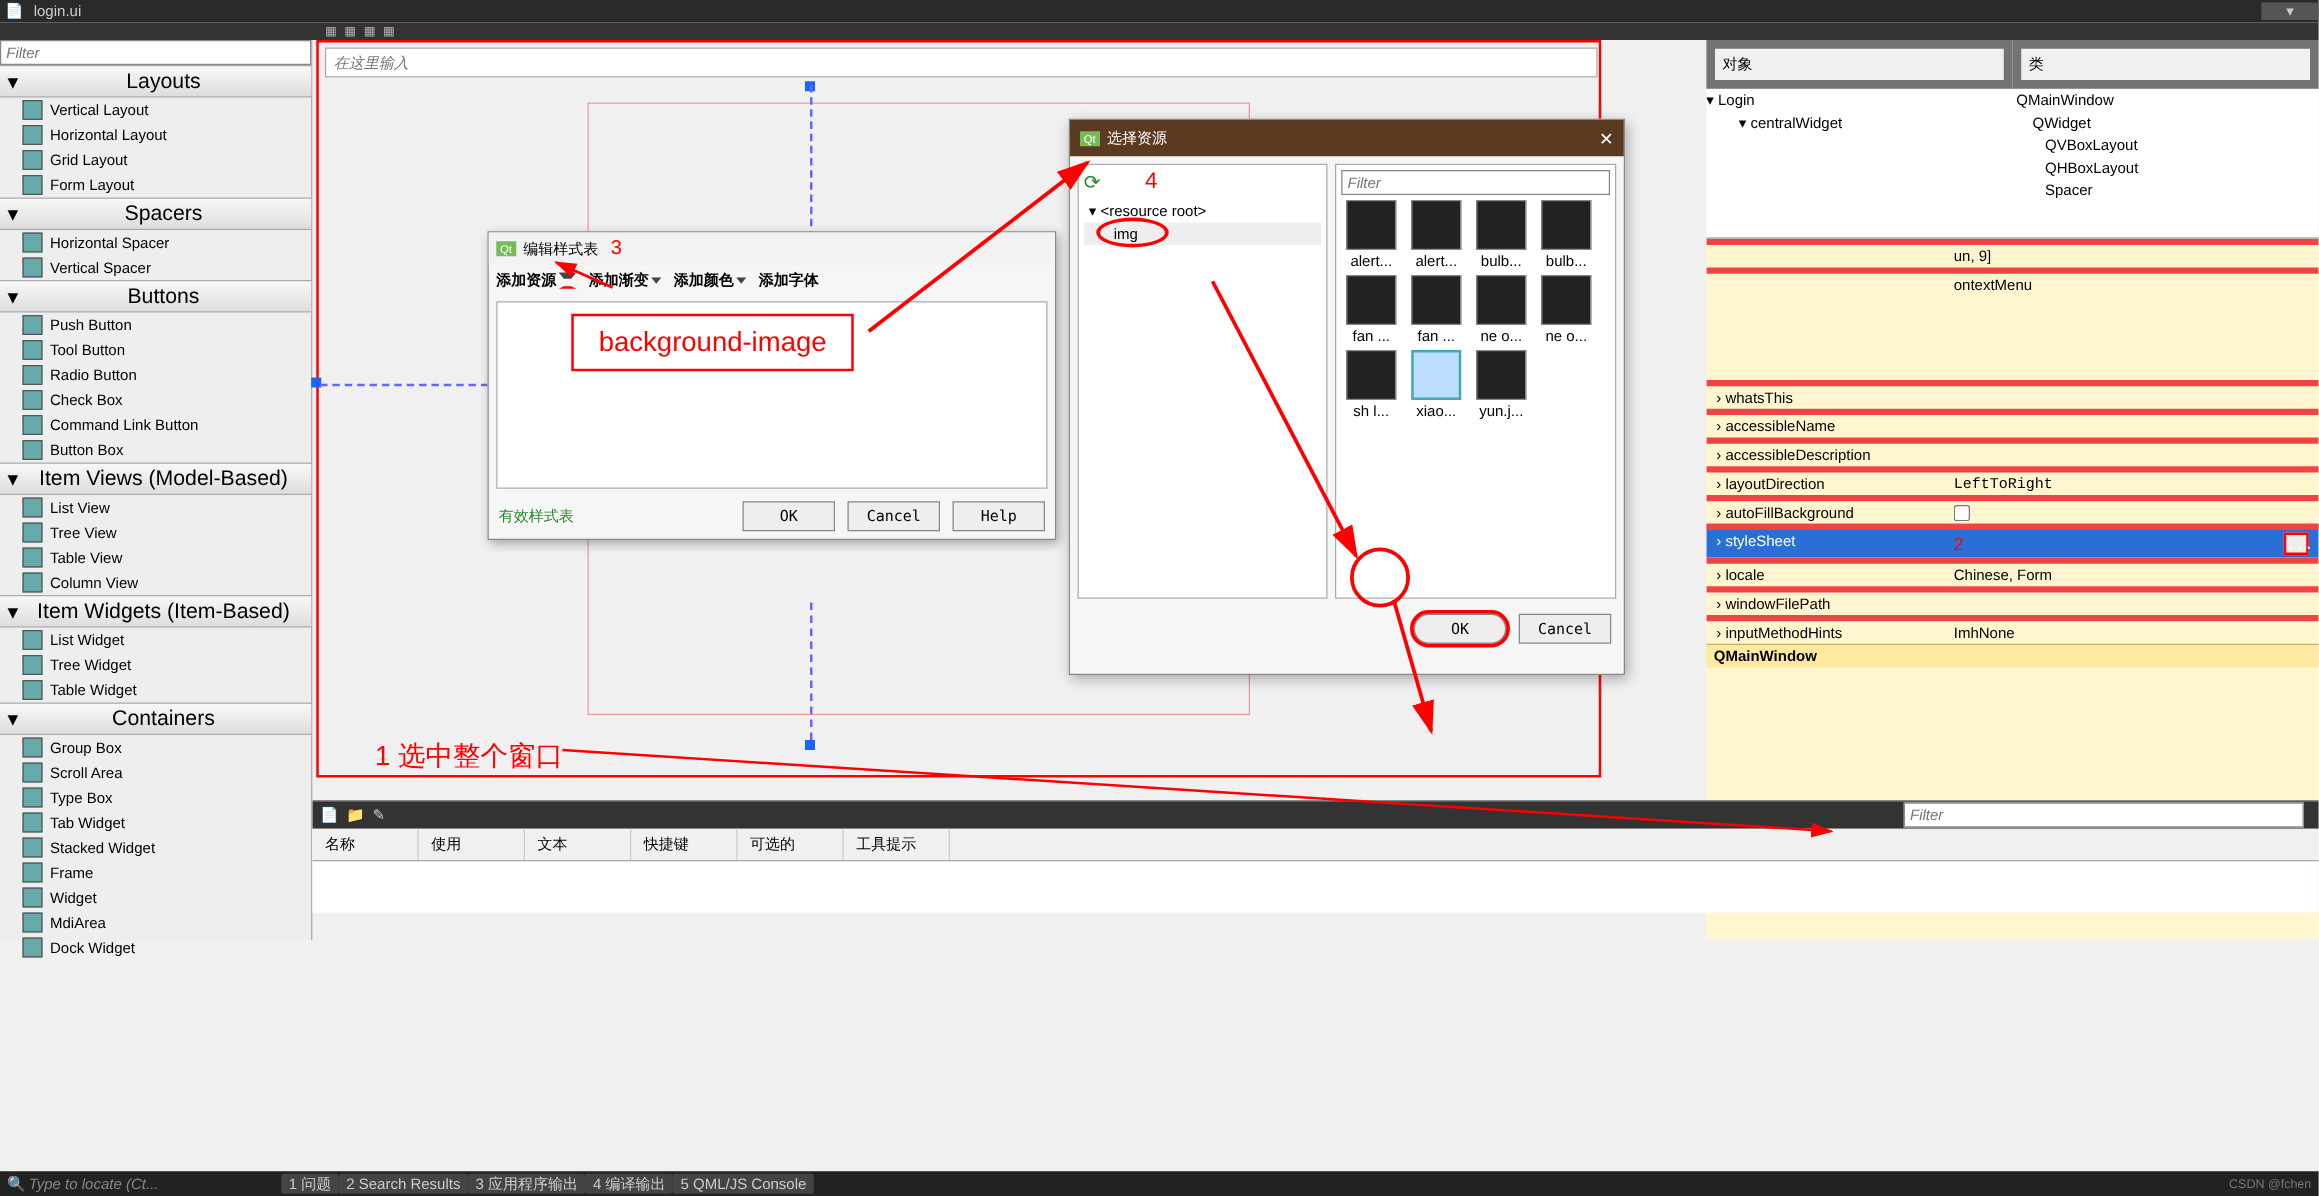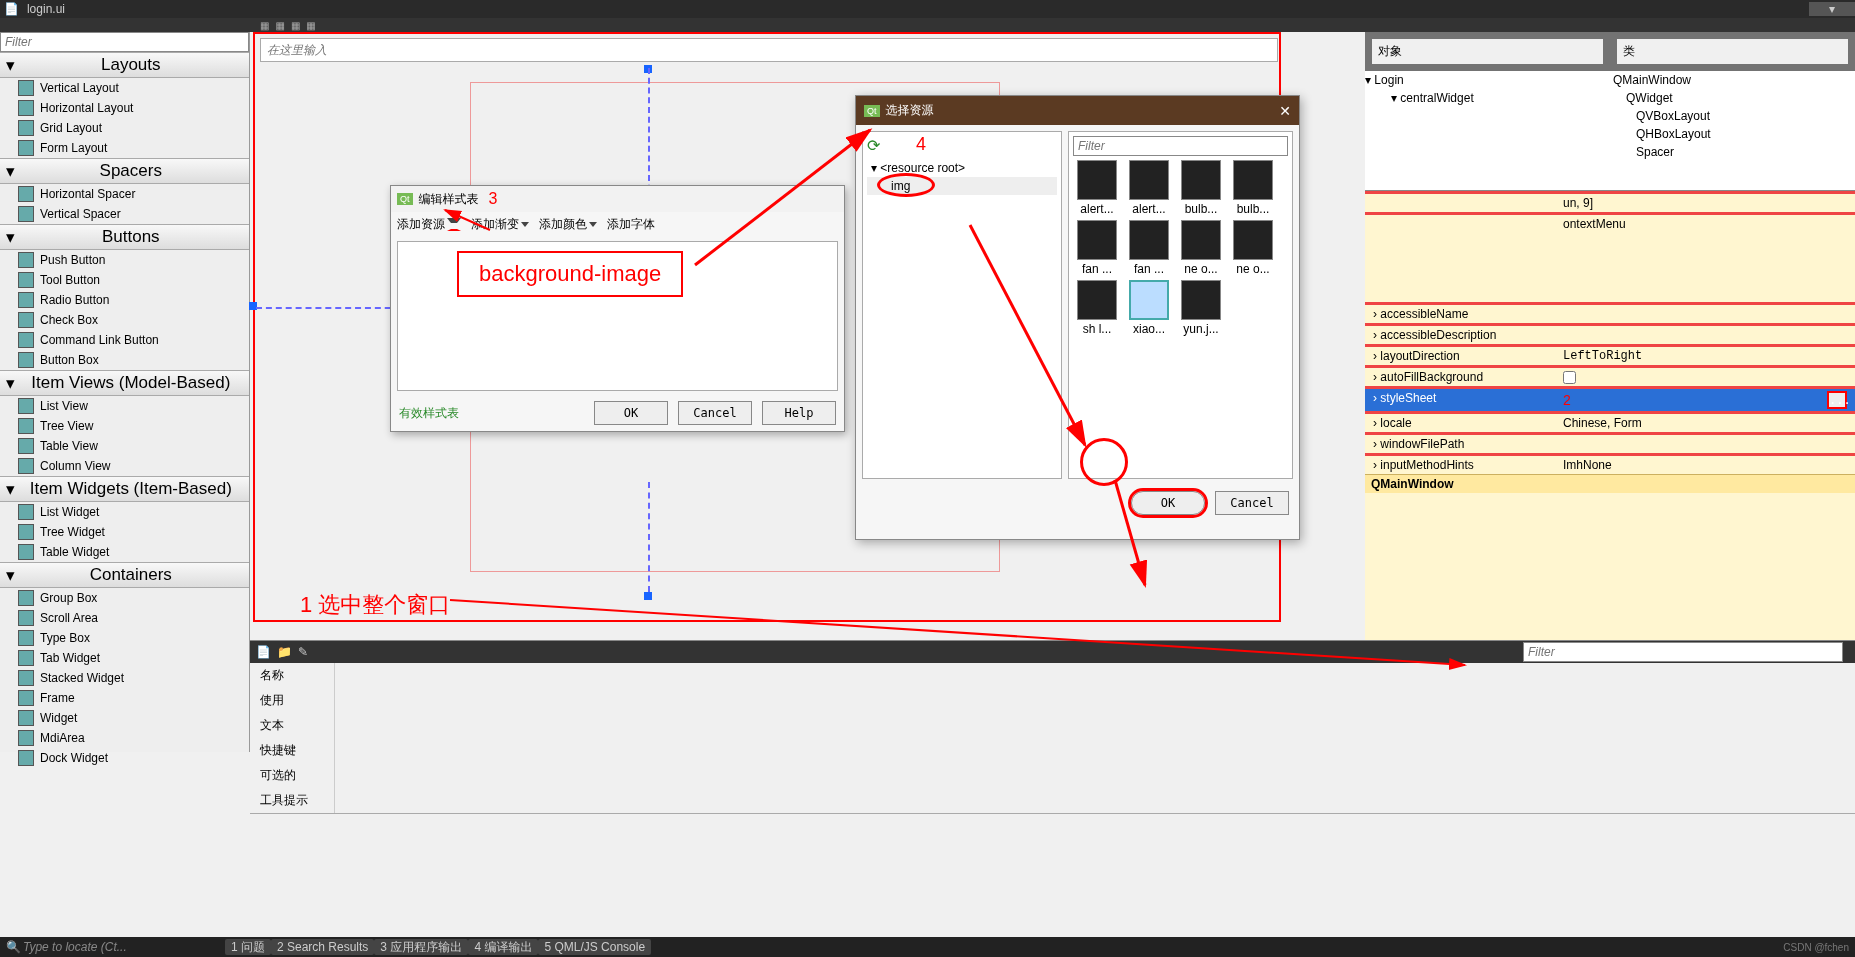--- a/index.html
+++ b/index.html
@@ -30,21 +30,21 @@
 .form-input { position: absolute; left: 10px; top: 6px; width: 1018px; height: 24px; border: 1px solid #aaa; background: #fff; color: #888; padding: 2px 6px; font-style: italic; }
 .inner-rect { position: absolute; left: 220px; top: 50px; width: 530px; height: 490px; border: 1px solid #e99; }
 .handle { position: absolute; width: 8px; height: 8px; background: #1864ff; }
 .dashline { position: absolute; border: none; }
 .dash-h { height: 0; border-top: 2px dashed #66f; }
 .dash-v { width: 0; border-left: 2px dashed #66f; }
 
 
 .ssdlg { position: absolute; left: 390px; top: 185px; width: 455px; background: #f6f6f6; border: 1px solid #888; box-shadow: 2px 3px 8px rgba(0,0,0,.3); z-index: 10; }
 .ssdlg .title { background: #f2f2f2; padding: 4px 6px; display: flex; align-items: center; gap: 6px; }
-.ssdlg .menubar { padding: 4px 6px; display: flex; gap: 10px; align-items: flex-start; }
+.ssdlg .menubar { padding: 4px 6px; display: flex; gap: 10px; align-items: flex-start; font-weight: bold; }
 .ssdlg .menubar .menu { display: flex; align-items: center; gap: 2px; cursor: pointer; }
 .ssdlg .menubar .arrow { width: 0; height: 0; border-left: 4px solid transparent; border-right: 4px solid transparent; border-top: 5px solid #444; }
 .ssdlg .editbox { margin: 4px 6px; height: 150px; background: #fff; border: 1px solid #aaa; }
 .ssdlg .status { color: #2a8a2a; padding: 6px 8px; display: flex; align-items: center; }
 .ssdlg .btns { margin-left: auto; display: flex; gap: 10px; }
 .ssdlg button { width: 74px; height: 24px; background: #eee; border: 1px solid #888; font-family: monospace; }
 .redbox { border: 2px solid #ff0000; }
 .redtext { color: #ff0000; font-size: 22px; position: absolute; }
 .redcircle { border: 3px solid #ff0000; border-radius: 50%; position: absolute; z-index: 30; }
 
@@ -67,32 +67,32 @@
 
 
 .rightpanel { width: 490px; background: #fff; display: flex; flex-direction: column; }
 .rp-head { display: flex; background: #f0f0f0; }
 .rp-head div { flex: 1; padding: 4px 6px; border: 7px solid #737373; }
 .objtree { height: 120px; overflow: hidden; border-bottom: 1px solid #888; }
 .objtree .row { display: flex; }
 .objtree .row div { flex: 1; padding: 2px 6px; }
 
 .proplist { flex: 1; overflow: hidden; background: #fff6d0; }
-.proprow { display: flex; border-top: 3px solid #ef4444; }
+.proprow { display: flex; border-top: 5px solid #ef4444; }
 .proprow .k { width: 190px; padding: 2px 8px; }
 .proprow .v { flex: 1; padding: 2px 8px; }
 .proprow.sel { background: #2a6fd6; color: #fff; }
 .propgroup { background: #ffe9a0; font-weight: bold; padding: 2px 6px; border-top: 1px solid #ccb060; }
 .propbtn { width: 20px; height: 18px; border: 2px solid #ff0000; background: #eee; text-align: center; cursor: pointer; margin-left: auto; font-family: monospace; }
 
 
 .actioned { position: absolute; left: 250px; top: 640px; right: 0; height: 90px; background: #fff; border-top: 1px solid #888; }
 .actioned .tb { background: #333; height: 22px; display: flex; align-items: center; padding: 0 6px; gap: 6px; }
 .actioned .tb input { width: 320px; border: 1px solid #888; padding: 2px 4px; font-style: italic; margin-left: auto; margin-right: 6px; }
-.actioned .hdr { display: flex; background: #f0f0f0; border-bottom: 1px solid #aaa; flex-direction: column; }
+.actioned .hdr { display: flex; background: #f0f0f0; border-bottom: 1px solid #aaa; }
 .actioned .hdr div { padding: 4px 10px; border-right: 1px solid #ccc; width: 85px; }
 
 
 .statusbar { position: absolute; left: 0; right: 0; bottom: 0; height: 20px; background: #222; color: #ccc; display: flex; align-items: center; gap: 2px; padding: 0 6px; font-size: 11px; }
 .statusbar .tab { background: #444; padding: 1px 6px; border-radius: 2px; }
 .statusbar .loc { flex: 0 0 200px; color: #888; font-style: italic; }
 .statusbar .credit { margin-left: auto; color: #777; font-size: 10px; }
 
 
 .arrow-svg { position: absolute; left: 0; top: 0; pointer-events: none; z-index: 40; }
@@ -285,20 +285,24 @@
     <div class="proplist">
       <div class="proprow">
           <div class="k"></div>
           <div class="v">un, 9]</div>
         </div>
       <div class="proprow" style="height:90px;">
           <div class="k"></div>
           <div class="v">ontextMenu</div>
         </div>
       <div id="proprows">
+          <div class="proprow">
+            <div class="k">› whatsThis</div>
+            <div class="v" style="display:flex;align-items:center;"></div>
+          </div>
           <div class="proprow">
             <div class="k">› accessibleName</div>
             <div class="v" style="display:flex;align-items:center;"></div>
           </div>
           <div class="proprow">
             <div class="k">› accessibleDescription</div>
             <div class="v" style="display:flex;align-items:center;"></div>
           </div>
           <div class="proprow">
             <div class="k">› layoutDirection</div>

